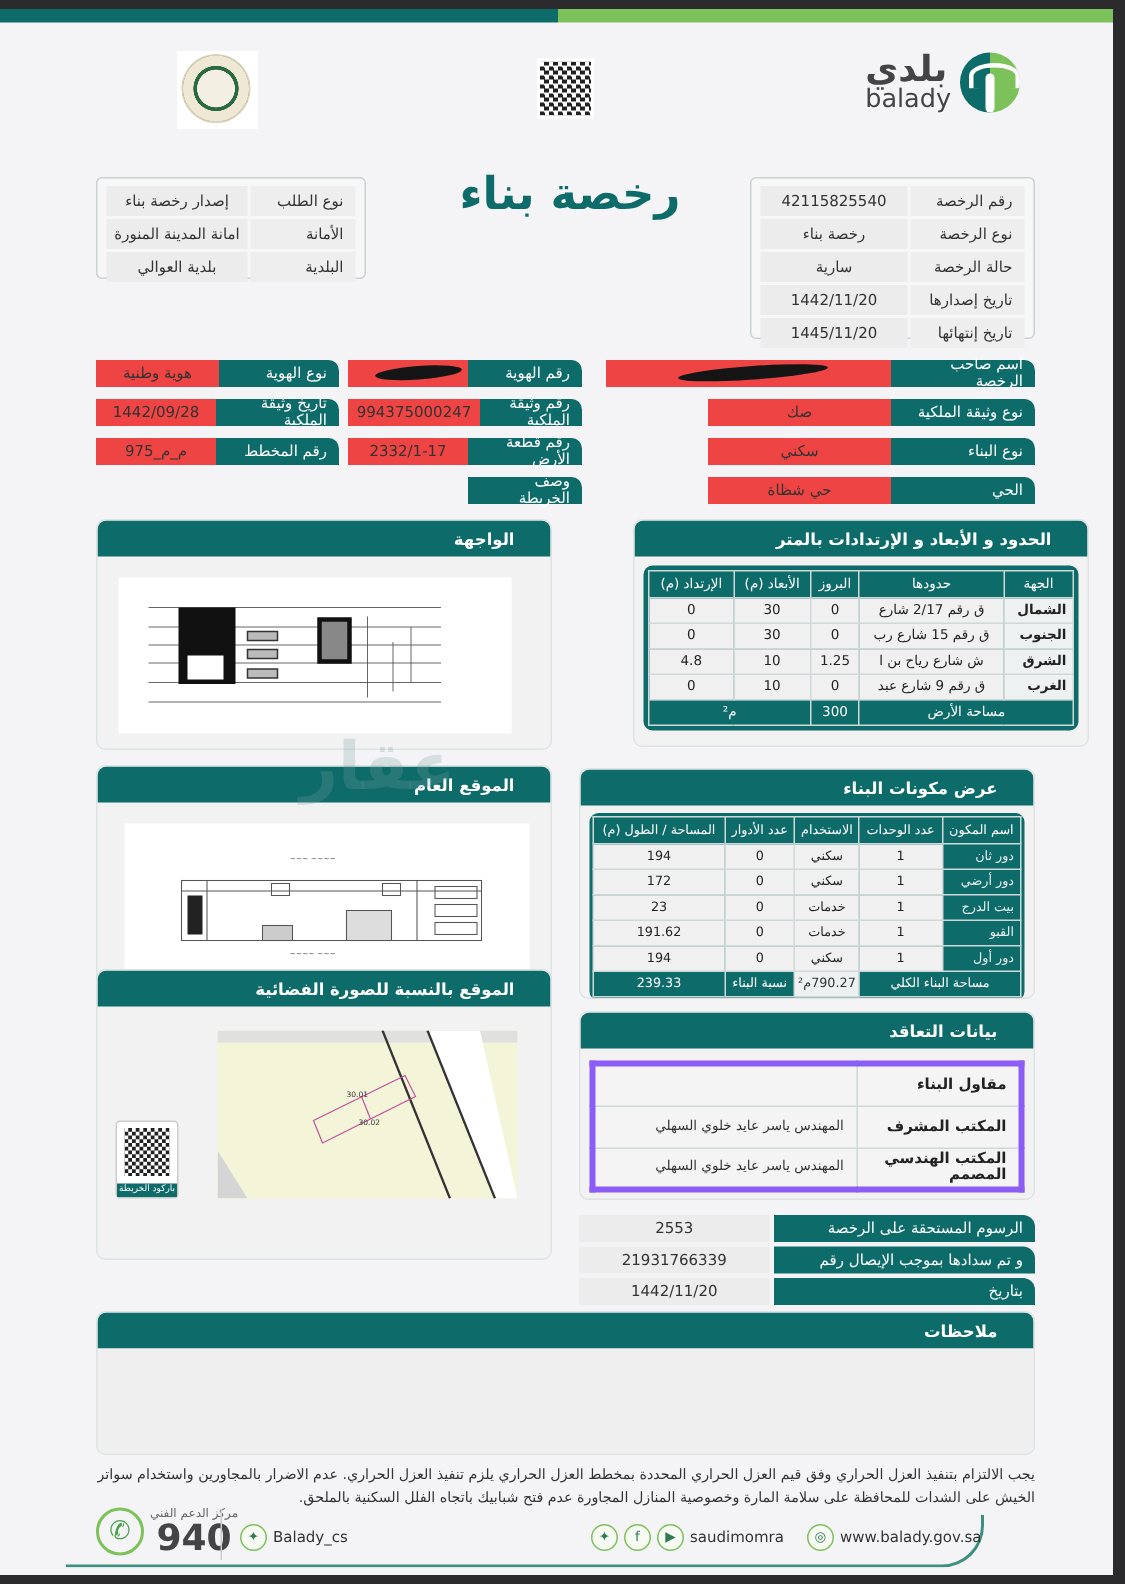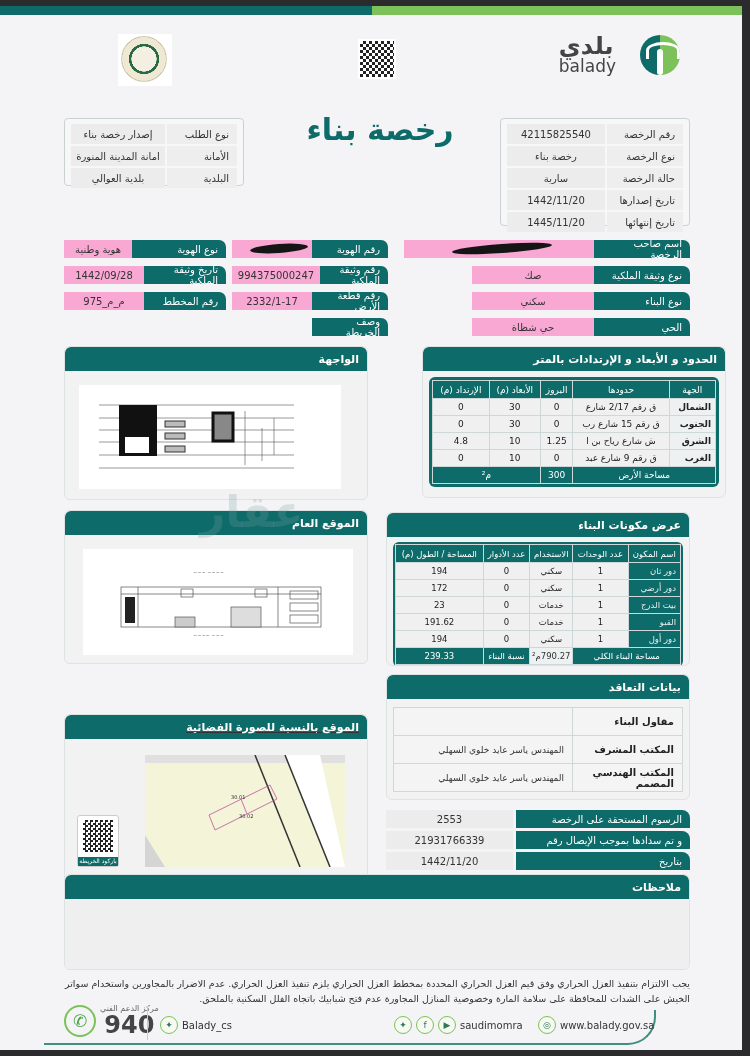--- a/index.html
+++ b/index.html
@@ -3,21 +3,21 @@
 <meta charset="utf-8">
 <style>
   * { box-sizing: border-box; margin: 0; padding: 0; }
   html, body { width: 750px; height: 1056px; overflow: hidden; background: #2b2b2d; }
   body { font-family: "DejaVu Sans", sans-serif; color: #333; position: relative; }
   .page { position: absolute; left: 0; top: 6px; width: 742px; height: 1044px; background: #f4f4f6; overflow: hidden; }
   .topbar { position: absolute; left: 0; top: 0; width: 742px; height: 9px; display: flex; }
   .topbar .teal { width: 372px; background: #0d6b69; }
   .topbar .green { flex: 1; background: #7cc15a; }
 
-  .logo-balady { position: absolute; right: 62px; top: 28px; display: flex; align-items: center; gap: 24px; }
+  .logo-balady { position: absolute; right: 62px; top: 28px; display: flex; align-items: center; gap: 6px; }
   .logo-text { text-align: left; line-height: 1; }
   .logo-text .ar { font-size: 24px; font-weight: bold; color: #444; direction: rtl; display:block; }
   .logo-text .en { font-size: 17px; color: #444; display:block; }
   .palm { width: 40px; height: 40px; border-radius: 50%; background: linear-gradient(90deg, #0d6b69 50%, #7cc15a 50%); position: relative; overflow: hidden; }
   .palm::after { content: ""; position: absolute; left: 17px; top: 14px; width: 6px; height: 26px; background: #fff; border-radius: 3px; }
   .palm::before { content: ""; position: absolute; left: 6px; top: 7px; width: 28px; height: 14px; border-radius: 50% 50% 0 0; border: 3px solid #fff; border-bottom: none; }
 
   .qr { position: absolute; background: repeating-linear-gradient(45deg,#222 0 2px,#fff 2px 4px), #fff; }
   .qr-top { left: 358px; top: 33px; width: 38px; height: 40px; background:
       repeating-conic-gradient(#222 0 25%, #fff 0 50%) 0 0/6px 6px; border: 2px solid #fff; }
@@ -26,25 +26,25 @@
 
   .title { position: absolute; left: 300px; top: 106px; width: 160px; text-align: center; font-size: 30px; font-weight: bold; color: #0d6b69; direction: rtl; }
 
   .info-box { position: absolute; background: #f7f7f7; border: 1px solid #c9d1d2; border-radius: 4px; padding: 5px 6px; direction: rtl; }
   .info-row { display: flex; height: 20px; margin-bottom: 2px; align-items: center; font-size: 10px; }
   .info-row .lbl { width: 76px; padding-right: 8px; color: #333; background: #eeeeee; height: 100%; display: flex; align-items: center; }
   .info-row .val { flex: 1; text-align: center; color: #333; background: #ececec; height: 100%; display: flex; align-items: center; justify-content: center; margin-right: 2px; }
 
   .field { position: absolute; height: 18px; display: flex; direction: rtl; font-size: 10px; align-items: center; }
   .field .tag { background: #0d6b69; color: #fff; height: 18px; padding: 0 8px; display: flex; align-items: center; border-radius: 0 7px 0 0; }
-  .field .fval { background: #f9a8d4; height: 18px; display: flex; align-items: center; justify-content: center; color: #333; }
+  .field .fval { background: #ef4444; height: 18px; display: flex; align-items: center; justify-content: center; color: #333; }
   .redact { position: absolute; height: 9px; background: #151515; border-radius: 50%; transform: rotate(-4deg); }
 
   .panel { position: absolute; background: #f2f2f2; border-radius: 6px; border: 1px solid #dde3e3; overflow: hidden; }
-  .panel-head { height: 24px; background: #0d6b69; color: #fff; font-size: 11px; font-weight: bold; direction: rtl; padding-right: 8px; display: flex; align-items: center; border-radius: 6px 6px 0 0; text-align: right; }
+  .panel-head { height: 24px; background: #0d6b69; color: #fff; font-size: 11px; font-weight: bold; direction: rtl; padding-right: 24px; display: flex; align-items: center; border-radius: 6px 6px 0 0; text-align: right; }
   .panel-body { position: relative; }
 
   table { border-collapse: collapse; width: 100%; direction: rtl; font-size: 9px; }
   .tbl-wrap { background: #0d6b69; border-radius: 6px; padding: 3px; }
   th { background: #0d6b69; color: #fff; font-weight: normal; height: 18px; border: 1px solid #cfd8d8; padding: 0 2px; }
   td { background: #f0f0f0; height: 17px; text-align: center; border: 1px solid #cfd8d8; color: #222; }
   td.side { background: #eef1f1; font-weight: bold; text-align: right; padding-right: 4px; }
   td.comp { background: #0d6b69; color: #e4efee; text-align: right; padding-right: 4px; }
   tr.foot td { background: #0d6b69; color: #fff; }
   tr.foot td.light { background: #eef1f1; color: #333; }
@@ -145,21 +145,21 @@
   </div>
   <div class="redact" style="left:452px; top:238px; width:100px;"></div>
 
   <div class="field" style="left:232px; top:234px; width:156px;">
     <span class="tag" style="width:76px">رقم الهوية</span>
     <span class="fval" style="flex:1"></span>
   </div>
   <div class="redact" style="left:250px; top:238px; width:58px;"></div>
 
   <div class="field" style="left:64px; top:234px; width:162px;">
-    <span class="tag" style="width:94px">نوع الهوية</span>
+    <span class="tag" style="width:80px">نوع الهوية</span>
     <span class="fval" style="flex:1">هوية وطنية</span>
   </div>
 
   <div class="field" style="left:472px; top:260px; width:218px;">
     <span class="tag" style="width:96px">نوع وثيقة الملكية</span>
     <span class="fval" style="flex:1">صك</span>
   </div>
   <div class="field" style="left:232px; top:260px; width:156px;">
     <span class="tag" style="width:68px">رقم وثيقة الملكية</span>
     <span class="fval" style="flex:1">994375000247</span>
@@ -348,21 +348,21 @@
         <rect x="42" y="48" width="10" height="26" fill="#222"></rect>
         <g fill="#666" font-size="5" font-family="DejaVu Sans, sans-serif">
             <text x="110" y="25">~~~ ~~~~</text>
             <text x="110" y="88">~~~~ ~~~</text>
           </g>
       </svg>
     </div>
   </div>
   <div class="watermark">عقار</div>
 
-  <div class="panel" style="left:64px; top:708px; width:304px; height:194px;text-decoration:underline;">
+  <div class="panel" style="left:64px; top:640px; width:304px; height:194px;">
     <div class="panel-head">الموقع بالنسبة للصورة الفضائية</div>
     <div class="drawing" style="left:80px; top:40px; width:200px; height:112px; background:#f3f4d8;">
       <svg width="200" height="112" viewBox="0 0 200 112">
         <rect x="0" y="0" width="200" height="8" fill="#e0e0e0"></rect>
         <polygon points="140,0 175,0 200,112 185,112" fill="#fff"></polygon>
         <line x1="110" y1="0" x2="155" y2="112" stroke="#333" stroke-width="1.5"></line>
         <line x1="140" y1="0" x2="185" y2="112" stroke="#333" stroke-width="1.5"></line>
         <polygon points="0,80 20,112 0,112" fill="#d5d5d5"></polygon>
         <g stroke="#c050a0" stroke-width="0.8" fill="none">
           <polygon points="64,60 125,30 132,44 70,75"></polygon>
@@ -377,21 +377,21 @@
     <div style="position:absolute; left:12px; top:100px; width:42px; height:52px; background:#fff; border:1px solid #ccc; border-radius:3px;">
       <div style="margin:4px auto 0; width:30px; height:32px; background: repeating-conic-gradient(#222 0 25%, #fff 0 50%) 0 0/5px 5px;"></div>
       <div style="position:absolute; bottom:0; left:0; right:0; height:9px; background:#0d6b69; color:#fff; font-size:6px; text-align:center; direction:rtl;">باركود الخريطة</div>
     </div>
   </div>
 
 
   <div class="panel" style="left:386px; top:668px; width:304px; height:126px;">
     <div class="panel-head">بيانات التعاقد</div>
     <div class="panel-body" style="padding:8px 6px;">
-      <table class="contract-tbl" style="border:1px solid #8b5cf6; border-radius:17px;">
+      <table class="contract-tbl" style="border:4px solid #8b5cf6; border-radius:17px;">
         <tbody>
             <tr>
               <td class="k">مقاول البناء</td>
               <td class="v"></td>
             </tr>
         <tr>
               <td class="k">المكتب المشرف</td>
               <td class="v">المهندس ياسر عايد خلوي السهلي</td>
             </tr>
         <tr>

